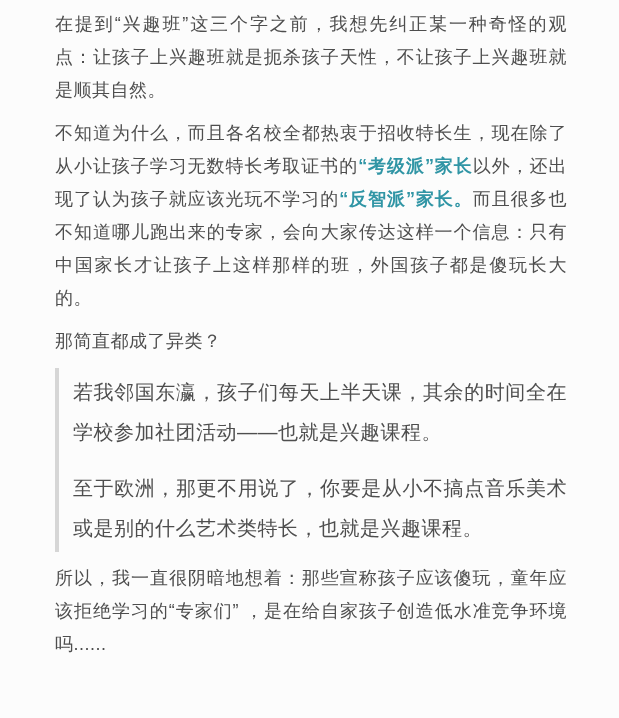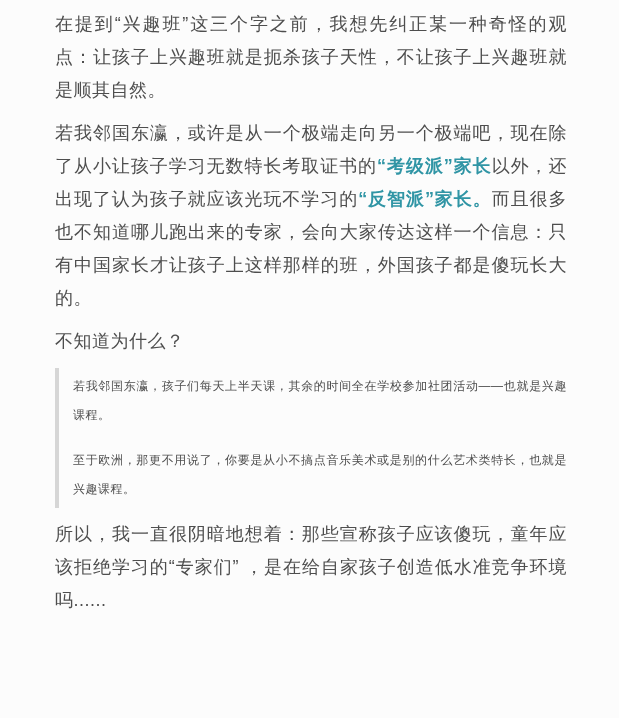--- a/index.html
+++ b/index.html
@@ -25,43 +25,43 @@
     letter-spacing: 0.5px;
     text-align: justify;
   }
   .quote-block {
     margin: 0 0 10px 0;
     padding: 4px 0 4px 14px;
     border-left: 4px solid var(--quote-bar, #d6d6d6);
   }
   .quote-para {
     margin: 0 0 16px 0;
-    font-size: 12px;
-    line-height: 29px;
+    font-size: 20px;
+    line-height: 40px;
     letter-spacing: 0.5px;
     text-align: justify;
   }
   .quote-para:last-child {
     margin-bottom: 0;
   }
   .hl {
     color: var(--hl-color, #3095a5);
     font-weight: bold;
   }
   .txt {
     color: inherit;
   }
 </style>
 </head>
 <body>
 
 <div class="page">
   <p class="para"><span class="txt">在提到“兴趣班”这三个字之前，我想先纠正某一种奇怪的观点：让孩子上兴趣班就是扼杀孩子天性，不让孩子上兴趣班就是顺其自然。</span></p>
-  <p class="para"><span class="txt">若我邻国东瀛，或许是从一个极端走向另一个极端吧，现在除了从小让孩子学习无数特长考取证书的</span><span class="hl">“考级派”家长</span><span class="txt">以外，还出现了认为孩子就应该光玩不学习的</span><span class="hl">“反智派”家长。</span><span class="txt">而且很多也不知道哪儿跑出来的专家，会向大家传达这样一个信息：只有中国家长才让孩子上这样那样的班，外国孩子都是傻玩长大的。</span></p>
-  <p class="para"><span class="txt">不知道为什么？</span></p>
+  <p class="para"><span class="txt">不知道为什么，而且各名校全都热衷于招收特长生，现在除了从小让孩子学习无数特长考取证书的</span><span class="hl">“考级派”家长</span><span class="txt">以外，还出现了认为孩子就应该光玩不学习的</span><span class="hl">“反智派”家长。</span><span class="txt">而且很多也不知道哪儿跑出来的专家，会向大家传达这样一个信息：只有中国家长才让孩子上这样那样的班，外国孩子都是傻玩长大的。</span></p>
+  <p class="para"><span class="txt">那简直都成了异类？</span></p>
 
   <div class="quote-block">
     <p class="quote-para"><span class="txt">若我邻国东瀛，孩子们每天上半天课，其余的时间全在学校参加社团活动——也就是兴趣课程。</span></p>
     <p class="quote-para"><span class="txt">至于欧洲，那更不用说了，你要是从小不搞点音乐美术或是别的什么艺术类特长，也就是兴趣课程。</span></p>
   </div>
 
   <p class="para"><span class="txt">所以，我一直很阴暗地想着：那些宣称孩子应该傻玩，童年应该拒绝学习的“专家们” ，是在给自家孩子创造低水准竞争环境吗......</span></p>
 </div>
 
 </body></html>

